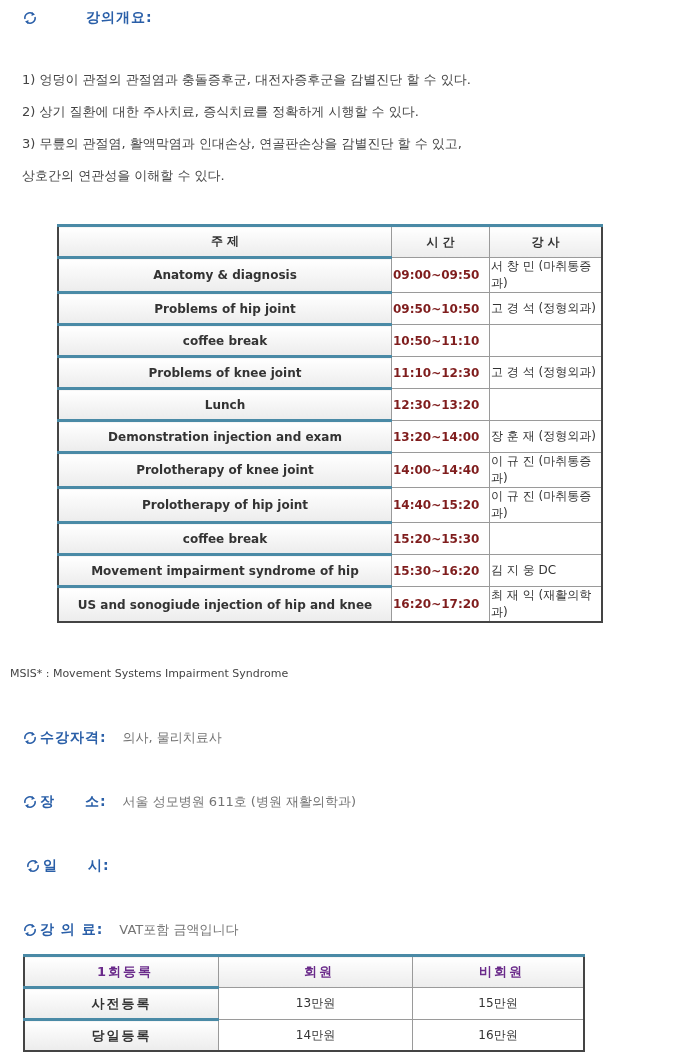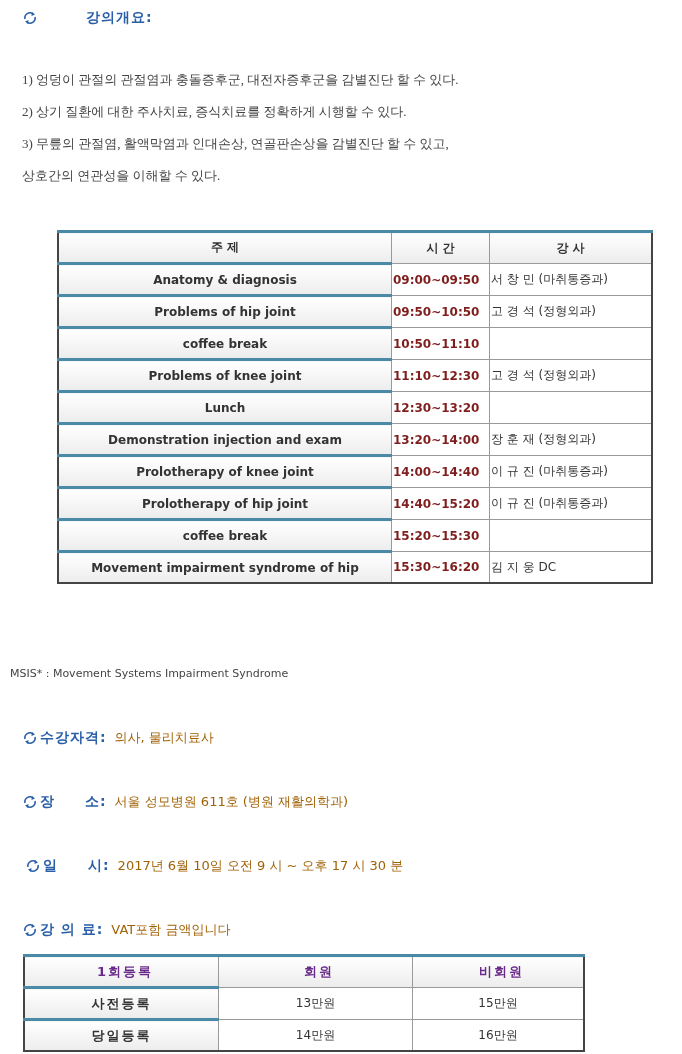--- a/index.html
+++ b/index.html
@@ -7,27 +7,27 @@
       width: 682px; height: 1054px; position: relative; overflow: hidden;
       font-family: "DejaVu Sans", "Liberation Sans", sans-serif;
       color: #333333;
     }
     .section-head {
       position: absolute; left: 22px; display: flex; align-items: center;
       font-size: 14px; font-weight: bold; color: #2a5fa8; letter-spacing: 1px;
     }
     .section-head .icon { width: 16px; height: 16px; margin-right: 2px; display: inline-block; }
     .section-head .value {
-      font-weight: normal; color: #a16207; letter-spacing: 0; margin-left: 8px; font-size: 13px;
+      font-weight: normal; color: #737373; letter-spacing: 0; margin-left: 16px; font-size: 13px;
     }
     .objectives { position: absolute; left: 22px; top: 70px; font-size: 13px; color: #444; }
-    .objectives div { height: 32px; line-height: 20px; font-family: Liberation Serif, serif; }
+    .objectives div { height: 32px; line-height: 20px; }
 
     table.schedule {
-      position: absolute; left: 57px; top: 230px; width: 596px;
+      position: absolute; left: 57px; top: 224px; width: 546px;
       border-collapse: collapse; border: 2px solid #444; font-size: 12px;
     }
     table.schedule td, table.schedule th {
       border: 1px solid #9a9a9a; height: 29px; padding: 0; vertical-align: middle;
     }
     .hcell {
       background: linear-gradient(#ffffff, #ececec);
       border-top: 3px solid #4a8aa6 !important;
       text-align: center; font-weight: bold; color: #333;
     }
@@ -124,20 +124,25 @@
   <tr>
     <td class="hcell topic">coffee break</td>
     <td class="time">15:20~15:30</td>
     <td class="lect"></td>
   </tr>
   <tr>
     <td class="hcell topic">Movement impairment syndrome of hip</td>
     <td class="time">15:30~16:20</td>
     <td class="lect">김 지  웅  DC</td>
   </tr>
+  <tr>
+    <td class="hcell topic">US and  sonogiude injection of hip and knee</td>
+    <td class="time">16:20~17:20</td>
+    <td class="lect">최 재  익 (재활의학과)</td>
+  </tr>
 </tbody>
   </table>
 
 <div class="note">MSIS* : Movement Systems Impairment Syndrome</div>
 
 <div class="section-head" style="top:729px;">
   <svg class="icon">
       <use href="#refresh"></use>
     </svg>
   <span>수강자격:</span>
@@ -150,21 +155,20 @@
     </svg>
   <span>장　　소:</span>
   <span class="value">서울 성모병원 611호 (병원 재활의학과)</span>
 </div>
 
 <div class="section-head" style="top:857px; left:25px;">
   <svg class="icon">
       <use href="#refresh"></use>
     </svg>
   <span>일　　시:</span>
-  <span class="value">2017년 6월 10일 오전 9 시 ~ 오후 17 시 30 분</span>
 </div>
 
 <div class="section-head" style="top:921px;">
   <svg class="icon">
       <use href="#refresh"></use>
     </svg>
   <span>강 의 료:</span>
   <span class="value">VAT포함 금액입니다</span>
 </div>
 

